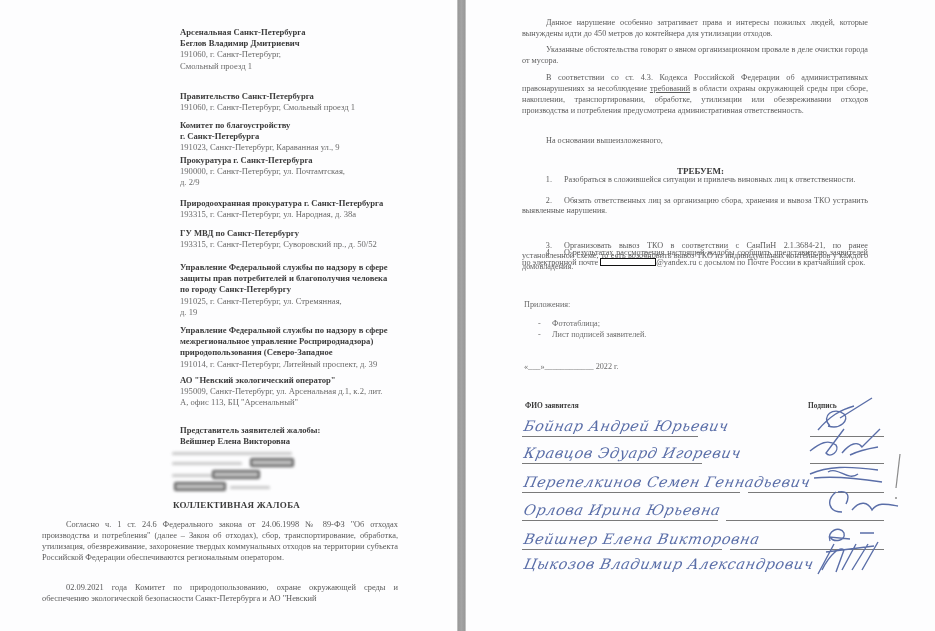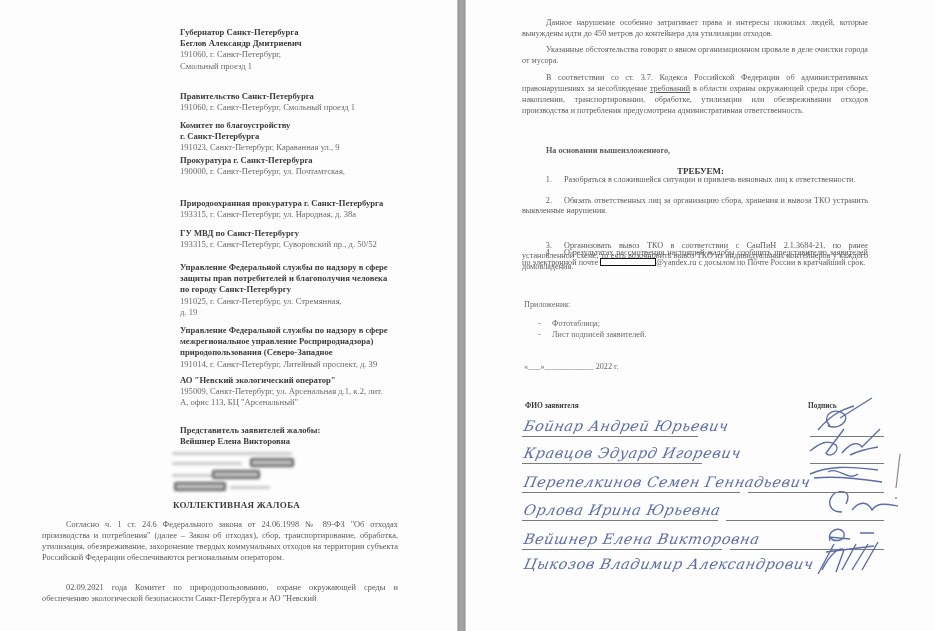--- a/index.html
+++ b/index.html
@@ -44,37 +44,38 @@
   .sig-name { position: absolute; left: 4px; bottom: 4px; font-family: "DejaVu Serif", serif; font-style: italic; font-size: 14.5px; color: #5a6ea8; white-space: nowrap; letter-spacing: 0.6px; transform: skewX(-12deg); }
   .sig-underline { position: absolute; bottom: 1px; height: 1px; background: #7a7a7a; }
   .sig-mark { position: absolute; }
 </style>
 </head>
 <body>
 
 <div class="page" id="page-left">
   <div id="addressees">
       <div class="addressee" style="top: 27px;">
-        <div class="name">Губернатор Санкт-Петербурга</div>
-        <div class="name">Беглов Александр Дмитриевич</div>
+        <div class="name">Арсенальная Санкт-Петербурга</div>
+        <div class="name">Беглов Владимир Дмитриевич</div>
         <div class="addr">191060, г. Санкт-Петербург,</div>
         <div class="addr">Смольный проезд 1</div>
       </div>
       <div class="addressee" style="top: 91px;">
         <div class="name">Правительство Санкт-Петербурга</div>
         <div class="addr">191060, г. Санкт-Петербург, Смольный проезд 1</div>
       </div>
       <div class="addressee" style="top: 120px;">
         <div class="name">Комитет по благоустройству</div>
         <div class="name">г. Санкт-Петербурга</div>
         <div class="addr">191023, Санкт-Петербург, Караванная ул., 9</div>
       </div>
       <div class="addressee" style="top: 155px;">
         <div class="name">Прокуратура г. Санкт-Петербурга</div>
         <div class="addr">190000, г. Санкт-Петербург, ул. Почтамтская,</div>
+        <div class="addr">д. 2/9</div>
       </div>
       <div class="addressee" style="top: 198px;">
         <div class="name">Природоохранная прокуратура г. Санкт-Петербурга</div>
         <div class="addr">193315, г. Санкт-Петербург, ул. Народная, д. 38а</div>
       </div>
       <div class="addressee" style="top: 228px;">
         <div class="name">ГУ МВД по Санкт-Петербургу</div>
         <div class="addr">193315, г. Санкт-Петербург, Суворовский пр., д. 50/52</div>
       </div>
       <div class="addressee" style="top: 262px;">
@@ -115,22 +116,22 @@
   <p class="body-para" style="top:519px;">Согласно ч. 1 ст. 24.6 Федерального закона от 24.06.1998 № 89-ФЗ "Об отходах производства и потребления" (далее – Закон об отходах), сбор, транспортирование, обработка, утилизация, обезвреживание, захоронение твердых коммунальных отходов на территории субъекта Российской Федерации обеспечиваются региональным оператором.</p>
   <p class="body-para" style="top:582px;">02.09.2021 года Комитет по природопользованию, охране окружающей среды и обеспечению экологической безопасности Санкт-Петербурга и АО "Невский</p>
 </div>
 
 <div class="divider"></div>
 
 <div class="page" id="page-right"></div>
 
 <p class="rp-para" style="top:17px;">Данное нарушение особенно затрагивает права и интересы пожилых людей, которые вынуждены идти до 450 метров до контейнера для утилизации отходов.</p>
 <p class="rp-para" style="top:44px;">Указанные обстоятельства говорят о явном организационном провале в деле очистки города от мусора.</p>
-<p class="rp-para" style="top:72px;"><span>В соответствии со ст. 3.7. Кодекса Российской Федерации об административных правонарушениях за несоблюдение </span><u>требований</u><span> в области охраны окружающей среды при сборе, накоплении, транспортировании, обработке, утилизации или обезвреживании отходов производства и потребления предусмотрена административная ответственность.</span></p>
-<p class="rp-para" style="top:145px;font-weight:bold;">На основании вышеизложенного,</p>
+<p class="rp-para" style="top:72px;"><span>В соответствии со ст. 4.3. Кодекса Российской Федерации об административных правонарушениях за несоблюдение </span><u>требований</u><span> в области охраны окружающей среды при сборе, накоплении, транспортировании, обработке, утилизации или обезвреживании отходов производства и потребления предусмотрена административная ответственность.</span></p>
+<p class="rp-para" style="top:135px;">На основании вышеизложенного,</p>
 
 <div class="demand-heading">ТРЕБУЕМ:</div>
 
 <div class="demand-item" style="top:175px;"><span class="num">1.</span><span>Разобраться в сложившейся ситуации и привлечь виновных лиц к ответственности.</span></div>
 <div class="demand-item" style="top:196px;"><span class="num">2.</span><span>Обязать ответственных лиц за организацию сбора, хранения и вывоза ТКО устранить выявленные нарушения.</span></div>
 <div class="demand-item" style="top:217px;margin-top:24px;"><span class="num">3.</span><span>Организовать вывоз ТКО в соответствии с СанПиН 2.1.3684-21, по ранее установленной схеме, то есть возобновить вывоз ТКО из индивидуальных контейнеров у каждого домовладения.</span></div>
 <div class="demand-item" style="top:248px;"><span class="num">4.</span><span>О результатах рассмотрения настоящей жалобы сообщить представителю заявителей по электронной почте </span><span class="email-redact"></span><span>@yandex.ru</span><span> с досылом по Почте России в кратчайший срок.</span></div>
 
 <div class="attach-label">Приложения:</div>
 <ul class="attach-list">

